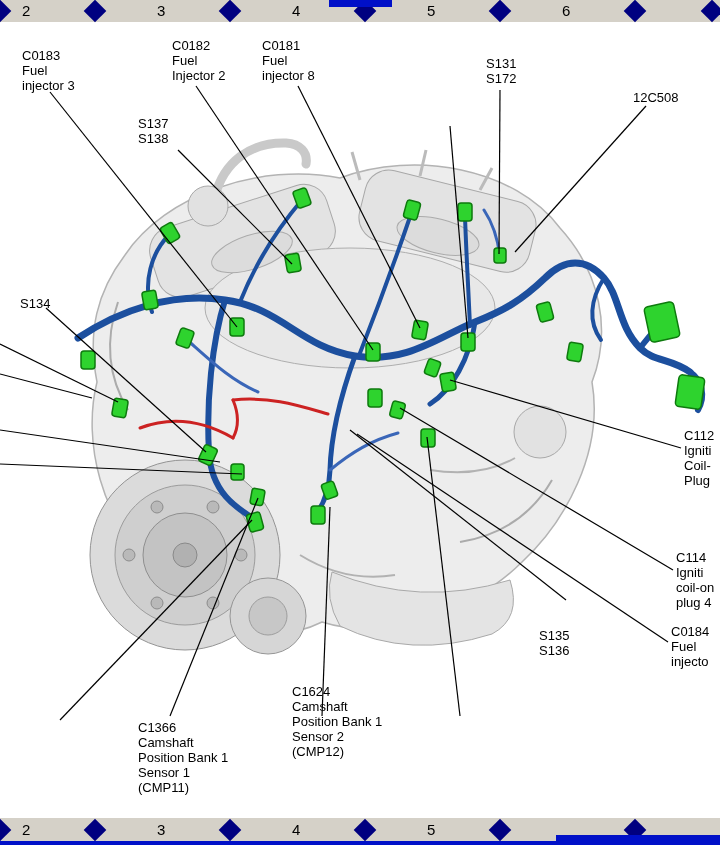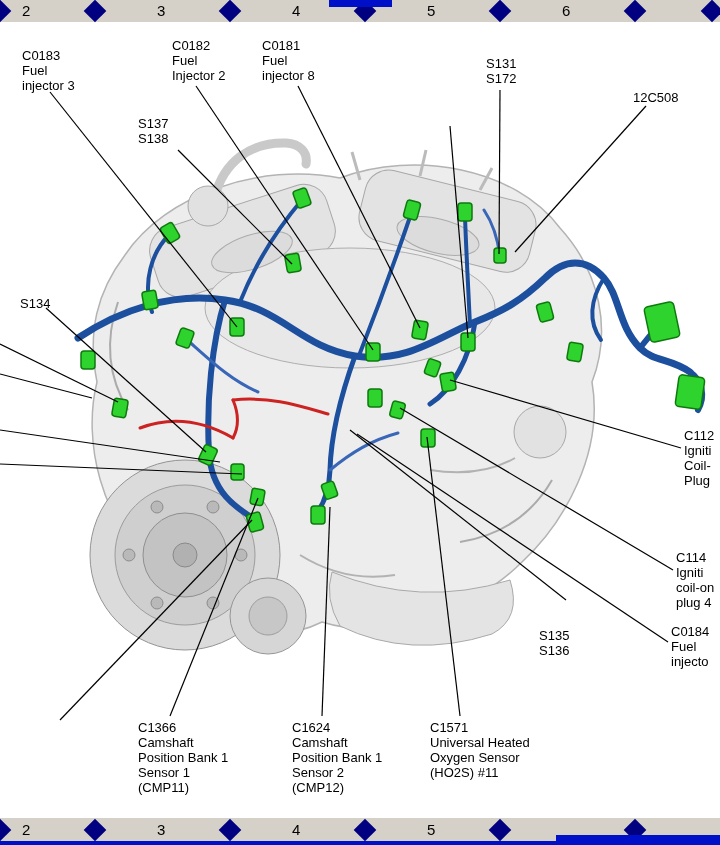--- a/index.html
+++ b/index.html
@@ -211,34 +211,28 @@
 
 
   <div class="callout" style="left:138px;top:720px">
     <div>C1366</div>
     <div>Camshaft</div>
     <div>Position Bank 1</div>
     <div>Sensor 1</div>
     <div>(CMP11)</div>
   </div>
 
-  <div class="callout" style="left:292px;top:720px">
+  <div class="callout" style="left:292px;top:684px">
     <div>C1624</div>
     <div>Camshaft</div>
     <div>Position Bank 1</div>
     <div>Sensor 2</div>
     <div>(CMP12)</div>
   </div>
 
-  <div class="callout" style="left:430px;top:720px">
-    <div>C1571</div>
-    <div>Universal Heated</div>
-    <div>Oxygen Sensor</div>
-    <div>(HO2S) #11</div>
-  </div>
 
   <div class="strip bottom">
     <span class="gnum" style="left:22px;top:3px">2</span>
     <span class="gnum" style="left:157px;top:3px">3</span>
     <span class="gnum" style="left:292px;top:3px">4</span>
     <span class="gnum" style="left:427px;top:3px">5</span>
     <div class="diamond" style="left:-8px;top:4px"></div>
     <div class="diamond" style="left:87px;top:4px"></div>
     <div class="diamond" style="left:222px;top:4px"></div>
     <div class="diamond" style="left:357px;top:4px"></div>

